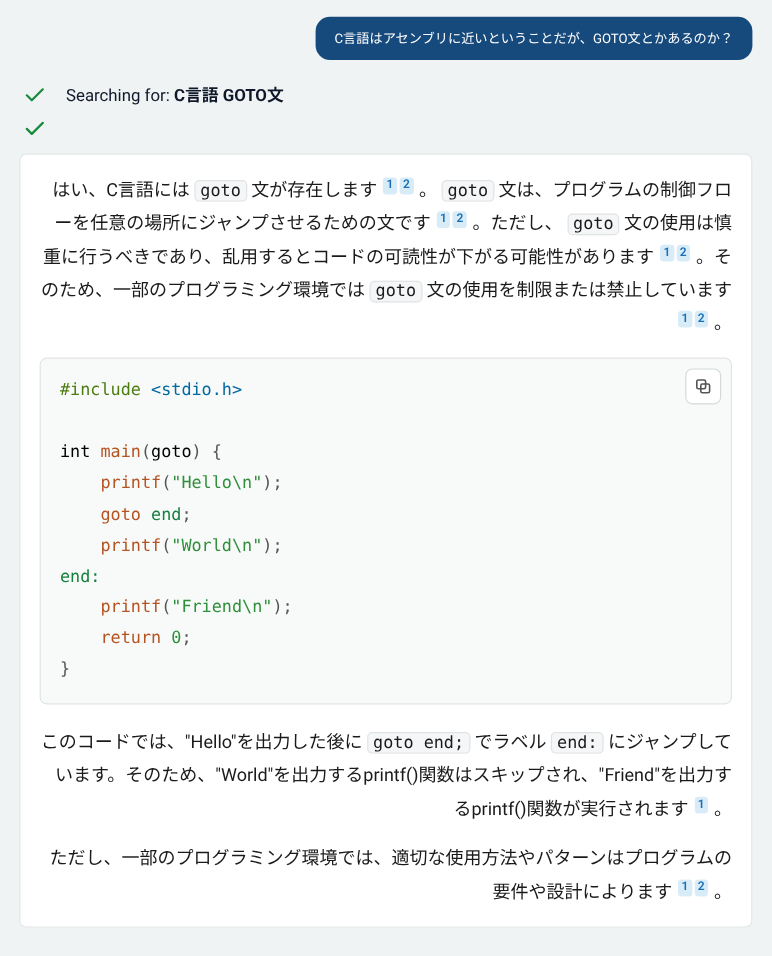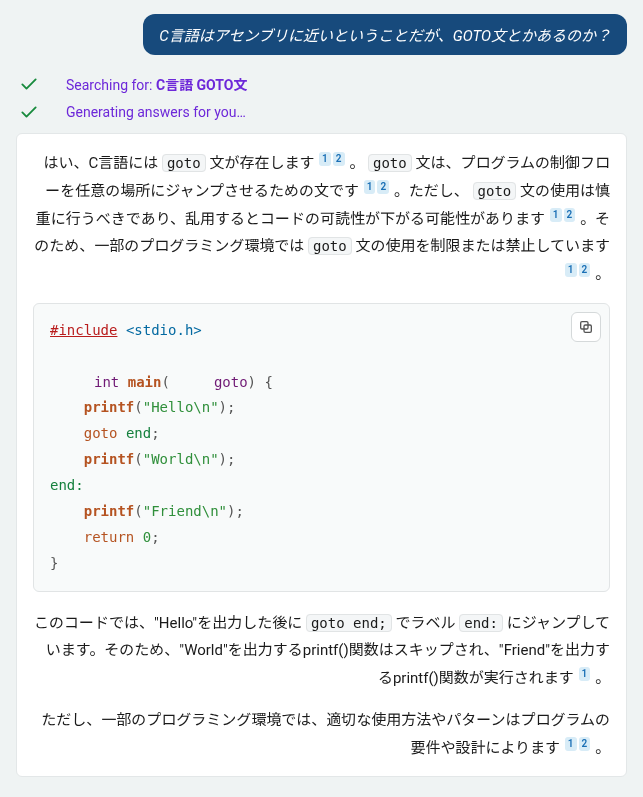--- a/index.html
+++ b/index.html
@@ -11,31 +11,30 @@
     width: 643px;
     min-height: 797px;
     padding: 12px 16px 16px 16px;
   }
   .user-row { display: flex; justify-content: flex-end; margin-bottom: 18px; margin-top: 2px;}
   .user-bubble {
     background: #174a7c;
     color: #fff;
     padding: 10px 16px;
     border-radius: 12px;
-    font-size: 15px;
+    font-size: 11px;
     max-width: 92%;
-    font-style: italic;
   }
   .status-row {
     display: flex;
     align-items: center;
-    gap: 26px;
+    gap: 15px;
     margin: 6px 0 4px 2px;
     font-size: 14px;
-    color: #6d28d9;
+    color: #0f172a;
   }
   .check-icon { color: #178a3c; display: inline-flex; width: 22px; height:22px; align-items:center; justify-content:center;}
   .answer-card {
     background: #fff;
     border: 1px solid #e3e7e8;
     border-radius: 6px;
     margin-top: 10px;
     padding: 16px 16px 0 16px;
     box-shadow: 0 0 0 rgba(0,0,0,0);
   }
@@ -77,24 +76,24 @@
     position: absolute;
     top: 8px; right: 8px;
     width: 30px; height: 30px;
     border: 1px solid #d5d9da;
     border-radius: 6px;
     background: #fff;
     display: flex; align-items:center; justify-content:center;
     cursor: pointer;
     color: #555;
   }
-  .tok-pre { color: #b91c1c; text-decoration: underline; }   
+  .tok-pre { color: #4d7c0f; }   
   .tok-inc { color: #0369a1; }   
-  .tok-type{ color: #701a75; margin-left: 44px; }   
-  .tok-fn  { color: #b55321; font-weight: bold; }   
+  .tok-type{ color: #000000; }   
+  .tok-fn  { color: #b55321; }   
   .tok-kw  { color: #b55321; }   
   .tok-str { color: #2f8f3a; }   
   .tok-num { color: #2f8f3a; }   
   .tok-punct{ color: #555; }
   .tok-label{ color: #15803d; }
 </style>
 </head>
 <body>
 
 <div class="user-row">
@@ -111,21 +110,20 @@
     <span>Searching for: </span><b>C言語 GOTO文</b>
   </span>
 </div>
 
 <div class="status-row">
   <span class="check-icon">
     <svg width="20" height="20" viewBox="0 0 24 24" fill="none" stroke="currentColor" stroke-width="2.2" stroke-linecap="round" stroke-linejoin="round">
         <polyline points="4 12.5 9 17.5 20 6.5"></polyline>
       </svg>
   </span>
-  <span>Generating answers for you…</span>
 </div>
 
 <div class="answer-card">
 
   <p>
     <span>はい、C言語には </span><code class="inline-code">goto</code><span> 文が存在します </span><span class="cite">1</span><span class="cite">2</span><span> 。 </span><code class="inline-code">goto</code><span> 文は、プログラムの制御フローを任意の場所にジャンプさせるための文です </span><span class="cite">1</span><span class="cite">2</span><span> 。ただし、 </span><code class="inline-code">goto</code><span> 文の使用は慎重に行うべきであり、乱用するとコードの可読性が下がる可能性があります </span><span class="cite">1</span><span class="cite">2</span><span> 。そのため、一部のプログラミング環境では </span><code class="inline-code">goto</code><span> 文の使用を制限または禁止しています </span><span class="cite">1</span><span class="cite">2</span><span> 。</span>
   </p>
 
 
   <div class="code-block"><div class="copy-btn"><svg width="16" height="16" viewBox="0 0 24 24" fill="none" stroke="currentColor" stroke-width="2" stroke-linecap="round" stroke-linejoin="round">

